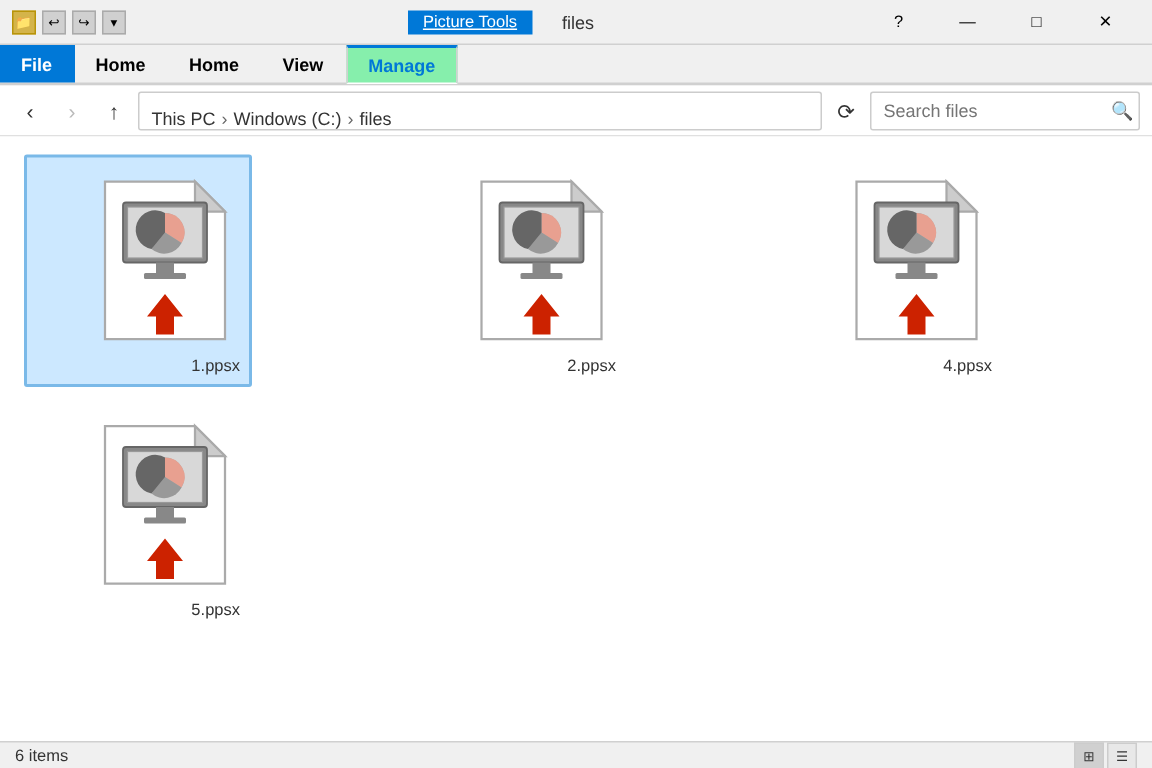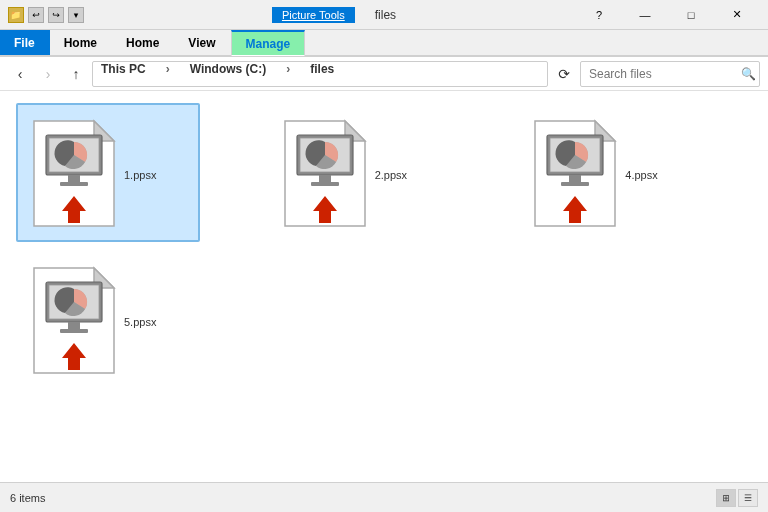--- a/index.html
+++ b/index.html
@@ -18,38 +18,38 @@
     
     .ribbon { background: #f0f0f0; border-bottom: 1px solid #d0d0d0; }
     .ribbon-tabs { display: flex; height: 26px; border-bottom: 1px solid #d0d0d0; font-weight: bold; }
     .ribbon-tab { padding: 4px 14px; font-size: 12px; cursor: pointer; display: flex; align-items: center; border-right: 1px solid transparent; }
     .ribbon-tab.active { background: #86efac; color: #0078d7; border-top: 2px solid #0078d7; border-left: 1px solid #d0d0d0; border-right: 1px solid #d0d0d0; border-bottom: 1px solid white; margin-bottom: -1px; }
 
     
     .address-bar { display: flex; align-items: center; height: 34px; padding: 4px 8px; gap: 4px; border-bottom: 1px solid #e0e0e0; background: white; }
     .nav-btn { width: 24px; height: 24px; display: flex; align-items: center; justify-content: center; cursor: pointer; border: 1px solid transparent; border-radius: 2px; color: #333; font-size: 14px; }
     .nav-btn.disabled { color: #bbb; cursor: default; }
-    .breadcrumb { flex: 1; display: flex; align-items: flex-start; height: 26px; border: 1px solid #ccc; border-radius: 2px; padding: 0 8px; background: white; font-size: 12px; color: #333; gap: 20px; font-weight: bold; }
+    .breadcrumb { flex: 1; display: flex; align-items: flex-end; height: 26px; border: 1px solid #ccc; border-radius: 2px; padding: 0 8px; background: white; font-size: 12px; color: #333; gap: 4px; }
     .breadcrumb-sep { color: #666; }
     .search-box { width: 180px; height: 26px; border: 1px solid #ccc; border-radius: 2px; padding: 0 24px 0 8px; font-size: 12px; outline: none; }
     .search-wrap { position: relative; display: flex; align-items: center; }
     .search-icon-btn { position: absolute; right: 4px; color: #666; font-size: 12px; cursor: pointer; }
 
     
     .file-area { flex: 1; background: white; padding: 12px 16px; overflow: hidden; }
     .file-grid { display: grid; grid-template-columns: repeat(3, 1fr); gap: 8px 16px; }
 
     
-    .file-item { display: flex; flex-direction: row; align-items: center; padding: 6px; cursor: pointer; border: 2px solid transparent; border-radius: 2px; width: 184px; }
+    .file-item { display: flex; flex-direction: column; align-items: flex-end; padding: 6px; cursor: pointer; border: 2px solid transparent; border-radius: 2px; width: 152px; }
     .file-item.selected { background: #cce8ff; border-color: #7ab9e8; }
 
     .file-name { margin-top: 4px; font-size: 11px; color: #333; text-align: center; }
 
     
-    .status-bar { height: 30px; background: #f0f0f0; border-top: 1px solid #d0d0d0; display: flex; align-items: center; padding: 0 10px; justify-content: space-between; font-size: 11px; color: #333; }
+    .status-bar { height: 18px; background: #f0f0f0; border-top: 1px solid #d0d0d0; display: flex; align-items: center; padding: 0 10px; justify-content: space-between; font-size: 11px; color: #333; }
     .view-btns { display: flex; gap: 2px; }
     .view-btn { width: 20px; height: 18px; border: 1px solid #ccc; background: #e8e8e8; display: flex; align-items: center; justify-content: center; cursor: pointer; font-size: 9px; }
     .view-btn.active { background: #d0d0d0; }
   </style>
 </head>
 <body>
 
 <div class="title-bar">
   <div class="title-bar-icons">
     <div class="tb-icon" style="background:#d4b44a; border-color:#b8940a;">📁</div>

